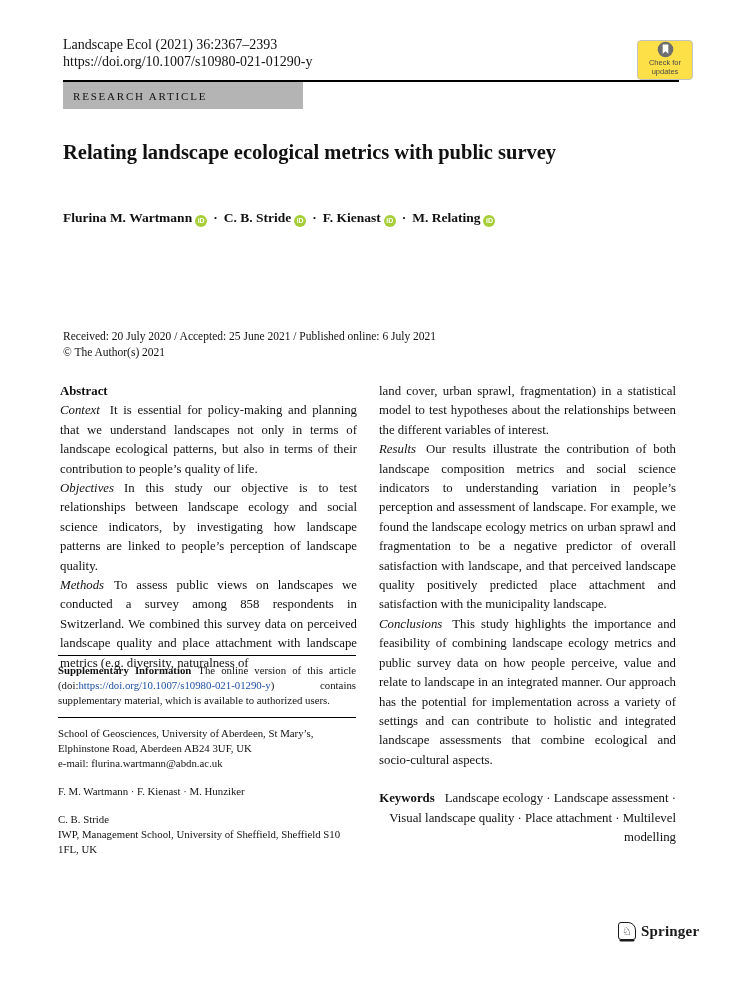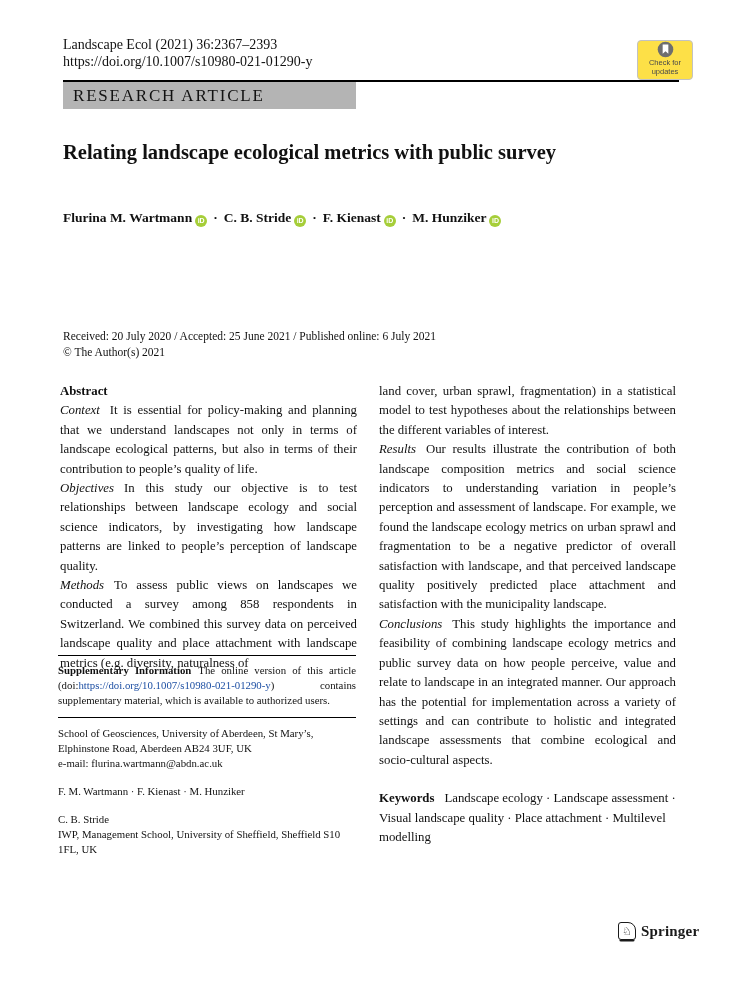--- a/index.html
+++ b/index.html
@@ -17,23 +17,23 @@
   .badge{
     position:absolute;left:637px;top:40px;width:54px;height:38px;
     background:#fde047;border:1px solid #c2c2c2;border-radius:4px;
     display:flex;flex-direction:column;align-items:center;justify-content:flex-start;
     cursor:pointer;
   }
   .badge-icon{margin-bottom:1px;line-height:0;}
   .badge-text{font-family:"Liberation Sans","DejaVu Sans",sans-serif;font-size:7.5px;line-height:8.5px;color:#4a4a4a;text-align:center;}
   .toprule{position:absolute;left:63px;top:80px;width:616px;height:2px;background:#000;}
   .banner{
-    position:absolute;left:63px;top:82px;width:293px;height:27px;
+    position:absolute;left:63px;top:82px;width:240px;height:27px;
     background:#b4b4b4;display:flex;align-items:center;
-    font-size:17px;letter-spacing:1.8px;padding-left:10px;box-sizing:border-box;
+    font-size:11px;letter-spacing:1.8px;padding-left:10px;box-sizing:border-box;
     color:#111;
   }
   
   .title{position:absolute;left:63px;top:139px;font-size:20.5px;font-weight:bold;line-height:27.5px;white-space:nowrap;}
   .authors{position:absolute;left:63px;top:210px;font-size:13.5px;font-weight:bold;white-space:nowrap;}
   .orcid{
     display:inline-block;width:12px;height:12px;border-radius:50%;
     background:#A6CE39;color:#fff;
     font-family:"Liberation Sans","DejaVu Sans",sans-serif;
     font-size:7px;font-weight:bold;line-height:12px;text-align:center;
@@ -41,21 +41,21 @@
   }
   .sep{margin:0 6px;font-weight:bold;}
   
   .history{position:absolute;left:63px;top:328px;font-size:11.5px;line-height:16px;}
   
   .columns{position:absolute;left:60px;top:382px;width:616px;display:flex;gap:22px;}
   .col{width:297px;font-size:12.8px;line-height:19.4px;text-align:justify;}
   .col p{margin:0;}
   .abstract-head{font-weight:bold;}
   .plabel{font-style:italic;margin-right:10px;}
-  .kw{margin-top:19px !important;text-align:left;}
+  .kw{margin-top:19px !important;text-align:right;}
   .kwlabel{font-weight:bold;margin-right:10px;}
   
   .footnotes{position:absolute;left:58px;top:655px;width:298px;font-size:10.8px;line-height:15px;}
   .fnrule{border:0;border-top:1px solid #000;margin:0;}
   .suppl{margin:7px 0 9px 0;text-align:justify;}
   .suppl-label{font-weight:bold;margin-right:7px;}
   .doi-link{color:#1d4fa3;text-decoration:none;cursor:pointer;}
   .aff{margin:8px 0 0 0;}
   .aff + .aff{margin-top:13px;}
   .aff p{margin:0;}
@@ -99,21 +99,21 @@
 
   <div class="banner">
     <span>RESEARCH ARTICLE</span>
   </div>
 
   <h1 class="title" style="margin:0;">
     <div>Relating landscape ecological metrics with public survey</div>
   </h1>
 
   <div class="authors">
-    <span>Flurina M. Wartmann</span><span class="orcid">iD</span><span class="sep">·</span><span>C. B. Stride</span><span class="orcid">iD</span><span class="sep">·</span><span>F. Kienast</span><span class="orcid">iD</span><span class="sep">·</span><span>M. Hunziker</span><span class="orcid">iD</span>
+    <span>Flurina M. Wartmann</span><span class="orcid">iD</span><span class="sep">·</span><span>C. B. Stride</span><span class="orcid">iD</span><span class="sep">·</span><span>F. Kienast</span><span class="orcid">iD</span><span class="sep">·</span><span>M. Relating</span><span class="orcid">iD</span>
   </div>
 
   <div class="history">
     <div>Received: 20 July 2020 / Accepted: 25 June 2021 / Published online: 6 July 2021</div>
     <div>© The Author(s) 2021</div>
   </div>
 
   <div class="columns">
     <div class="col">
       <div class="abstract-head">Abstract</div>

